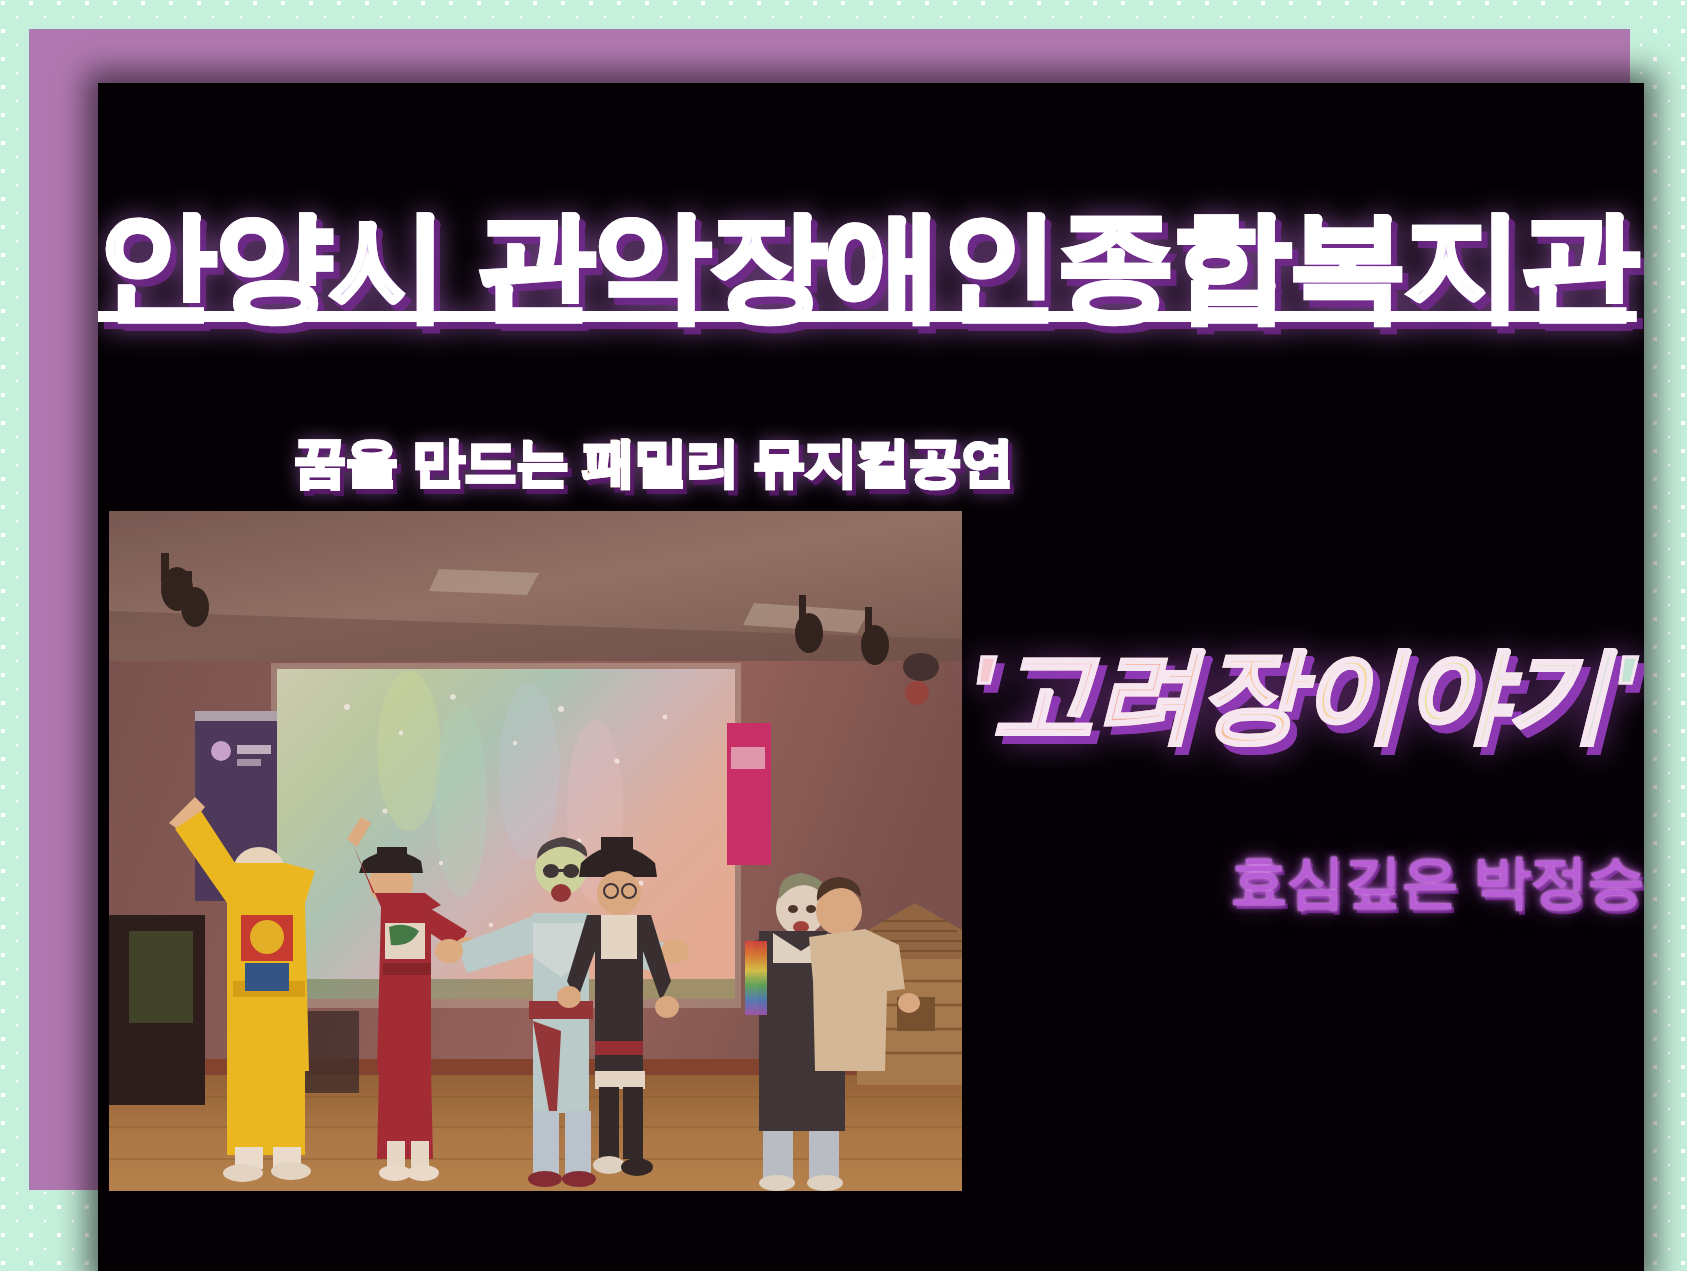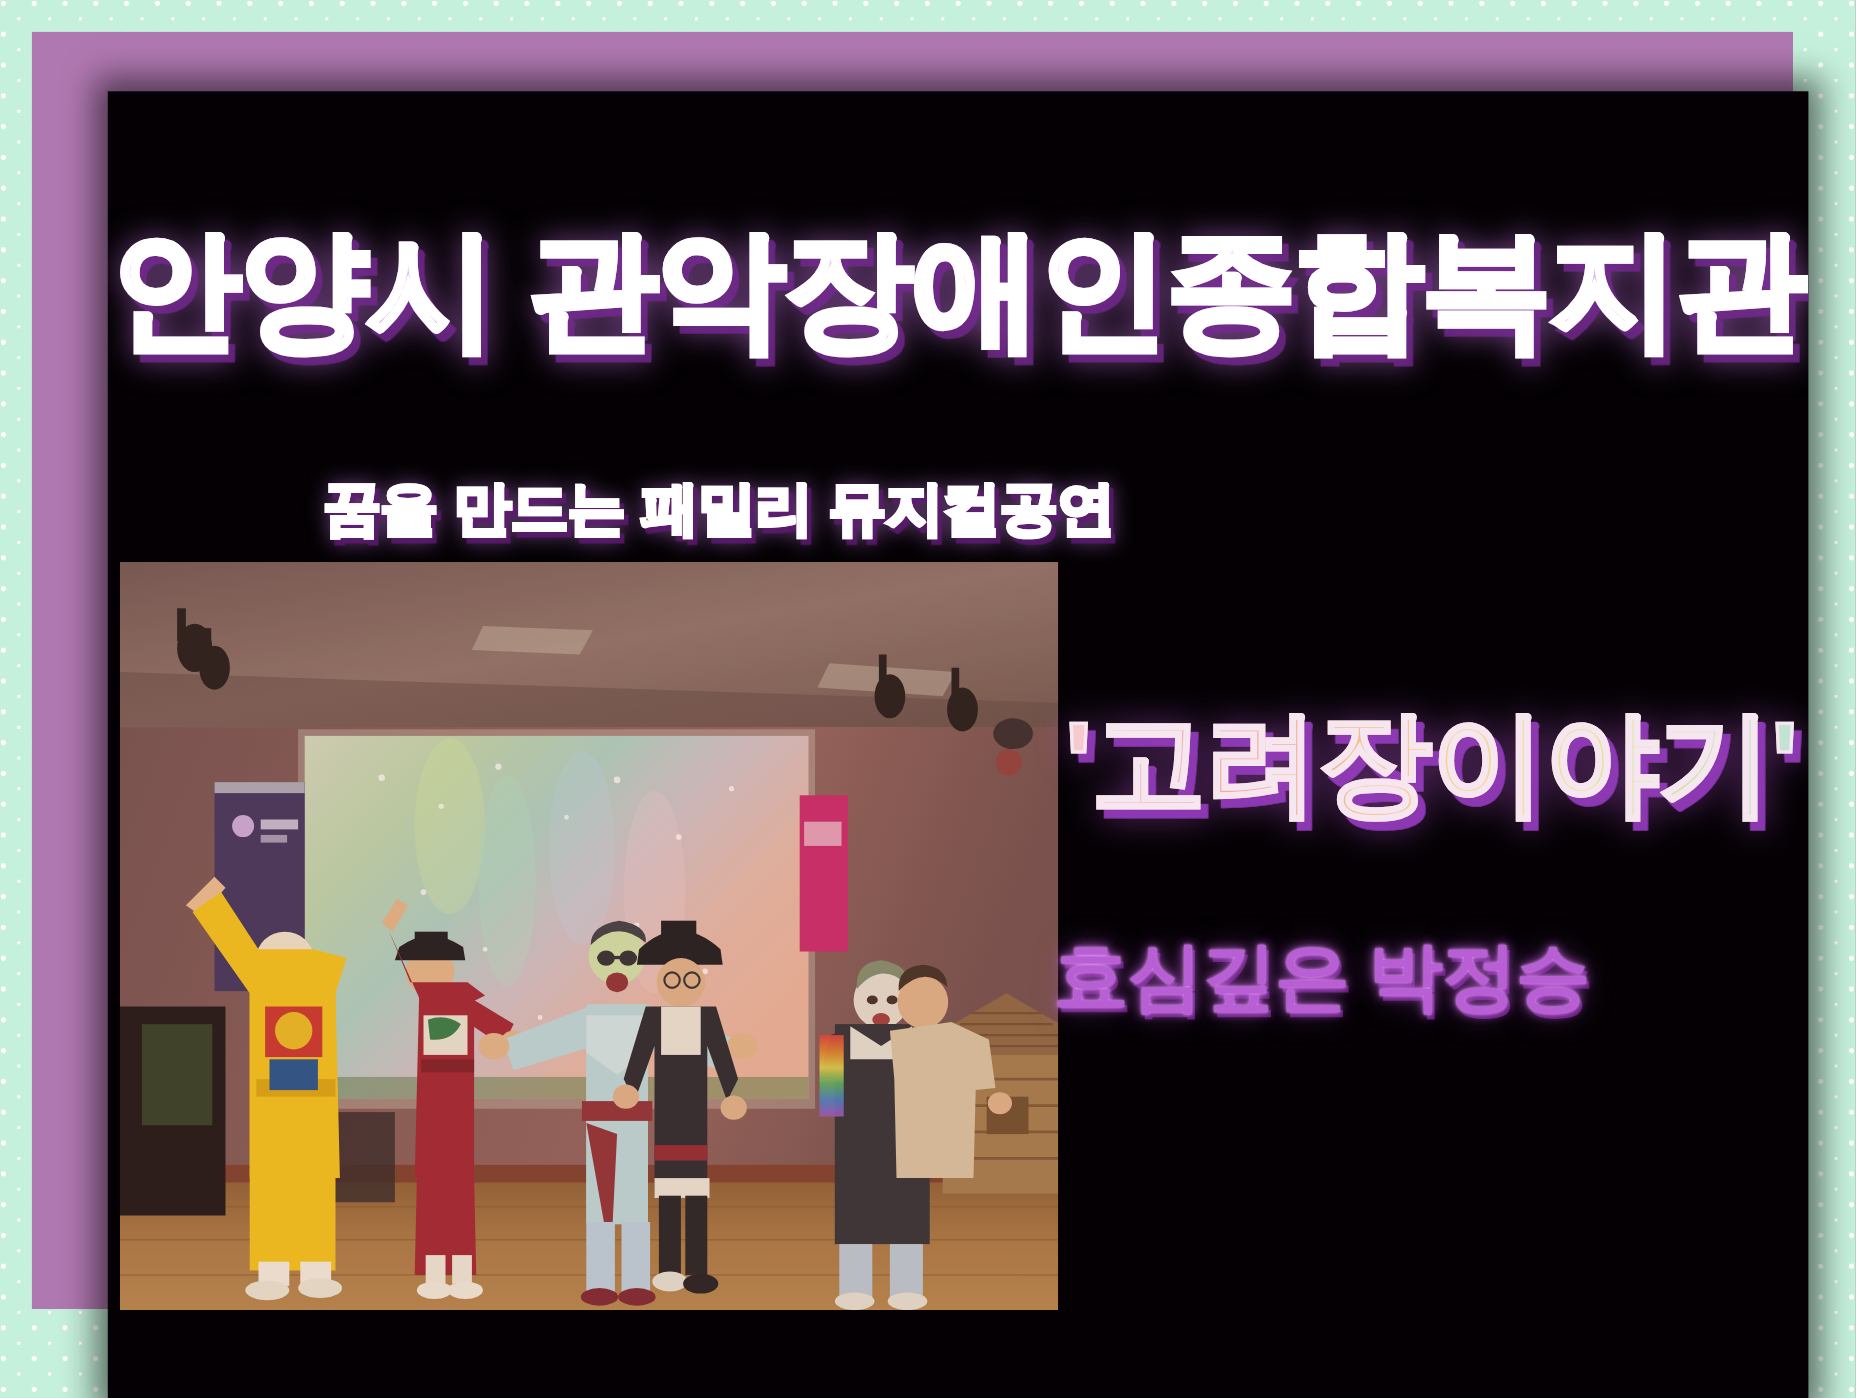--- a/index.html
+++ b/index.html
@@ -38,34 +38,34 @@
     background:#040004;
     overflow:hidden;
     box-shadow:0 0 28px 12px rgba(0,0,0,.55);
   }
 
   
   #headline {
     position:absolute;
     left:0; top:120px;
     width:1546px;
-    text-align:center;
     font-size:118px;
     font-weight:bold;
     letter-spacing:-2px;
     line-height:1.05;
     white-space:nowrap;
     background:linear-gradient(180deg,#f3e4fb 0%,#efd9fb 22%,#c79ae6 52%,#a45fd0 78%,#8e46bd 100%);
     -webkit-background-clip:text;
     background-clip:text;
     color:transparent;
     -webkit-text-stroke:5px #ffffff;
     paint-order:stroke fill;
     filter:drop-shadow(6px 7px 0 rgba(120,40,150,.75))
            drop-shadow(0 0 14px rgba(200,120,230,.55));
+    text-decoration:underline;
   }
 
   
   #subheadline {
     position:absolute;
     left:196px; top:345px;
     font-size:52px;
     font-weight:bold;
     letter-spacing:0px;
     white-space:nowrap;
@@ -111,29 +111,30 @@
         #f6cf94 50%, #f3dc92 61%,
         #e9e394 71%, #d9e5a6 80%,
         #c9e4c2 89%, #bfe2dd 100%);
     -webkit-background-clip:text;
     background-clip:text;
     color:transparent;
     -webkit-text-stroke:3px #f6e6ef;
     paint-order:stroke fill;
     filter:drop-shadow(7px 8px 0 rgba(150,60,190,.92))
            drop-shadow(0 0 16px rgba(190,90,220,.45));
+    font-style:italic;
   }
 
   
   #show-sub {
     position:absolute;
     left:860px; top:760px;
     width:686px;
-    text-align:left;
-    font-size:68px;
+    text-align:right;
+    font-size:58px;
     font-weight:bold;
     letter-spacing:-1px;
     white-space:nowrap;
     color:#b95fd6;
     text-shadow:
        0 0 3px #e6a4f2,
        0 0 10px #c061e0,
        3px 4px 0 rgba(110,30,140,.85),
        0 0 26px rgba(190,90,220,.5);
   }

